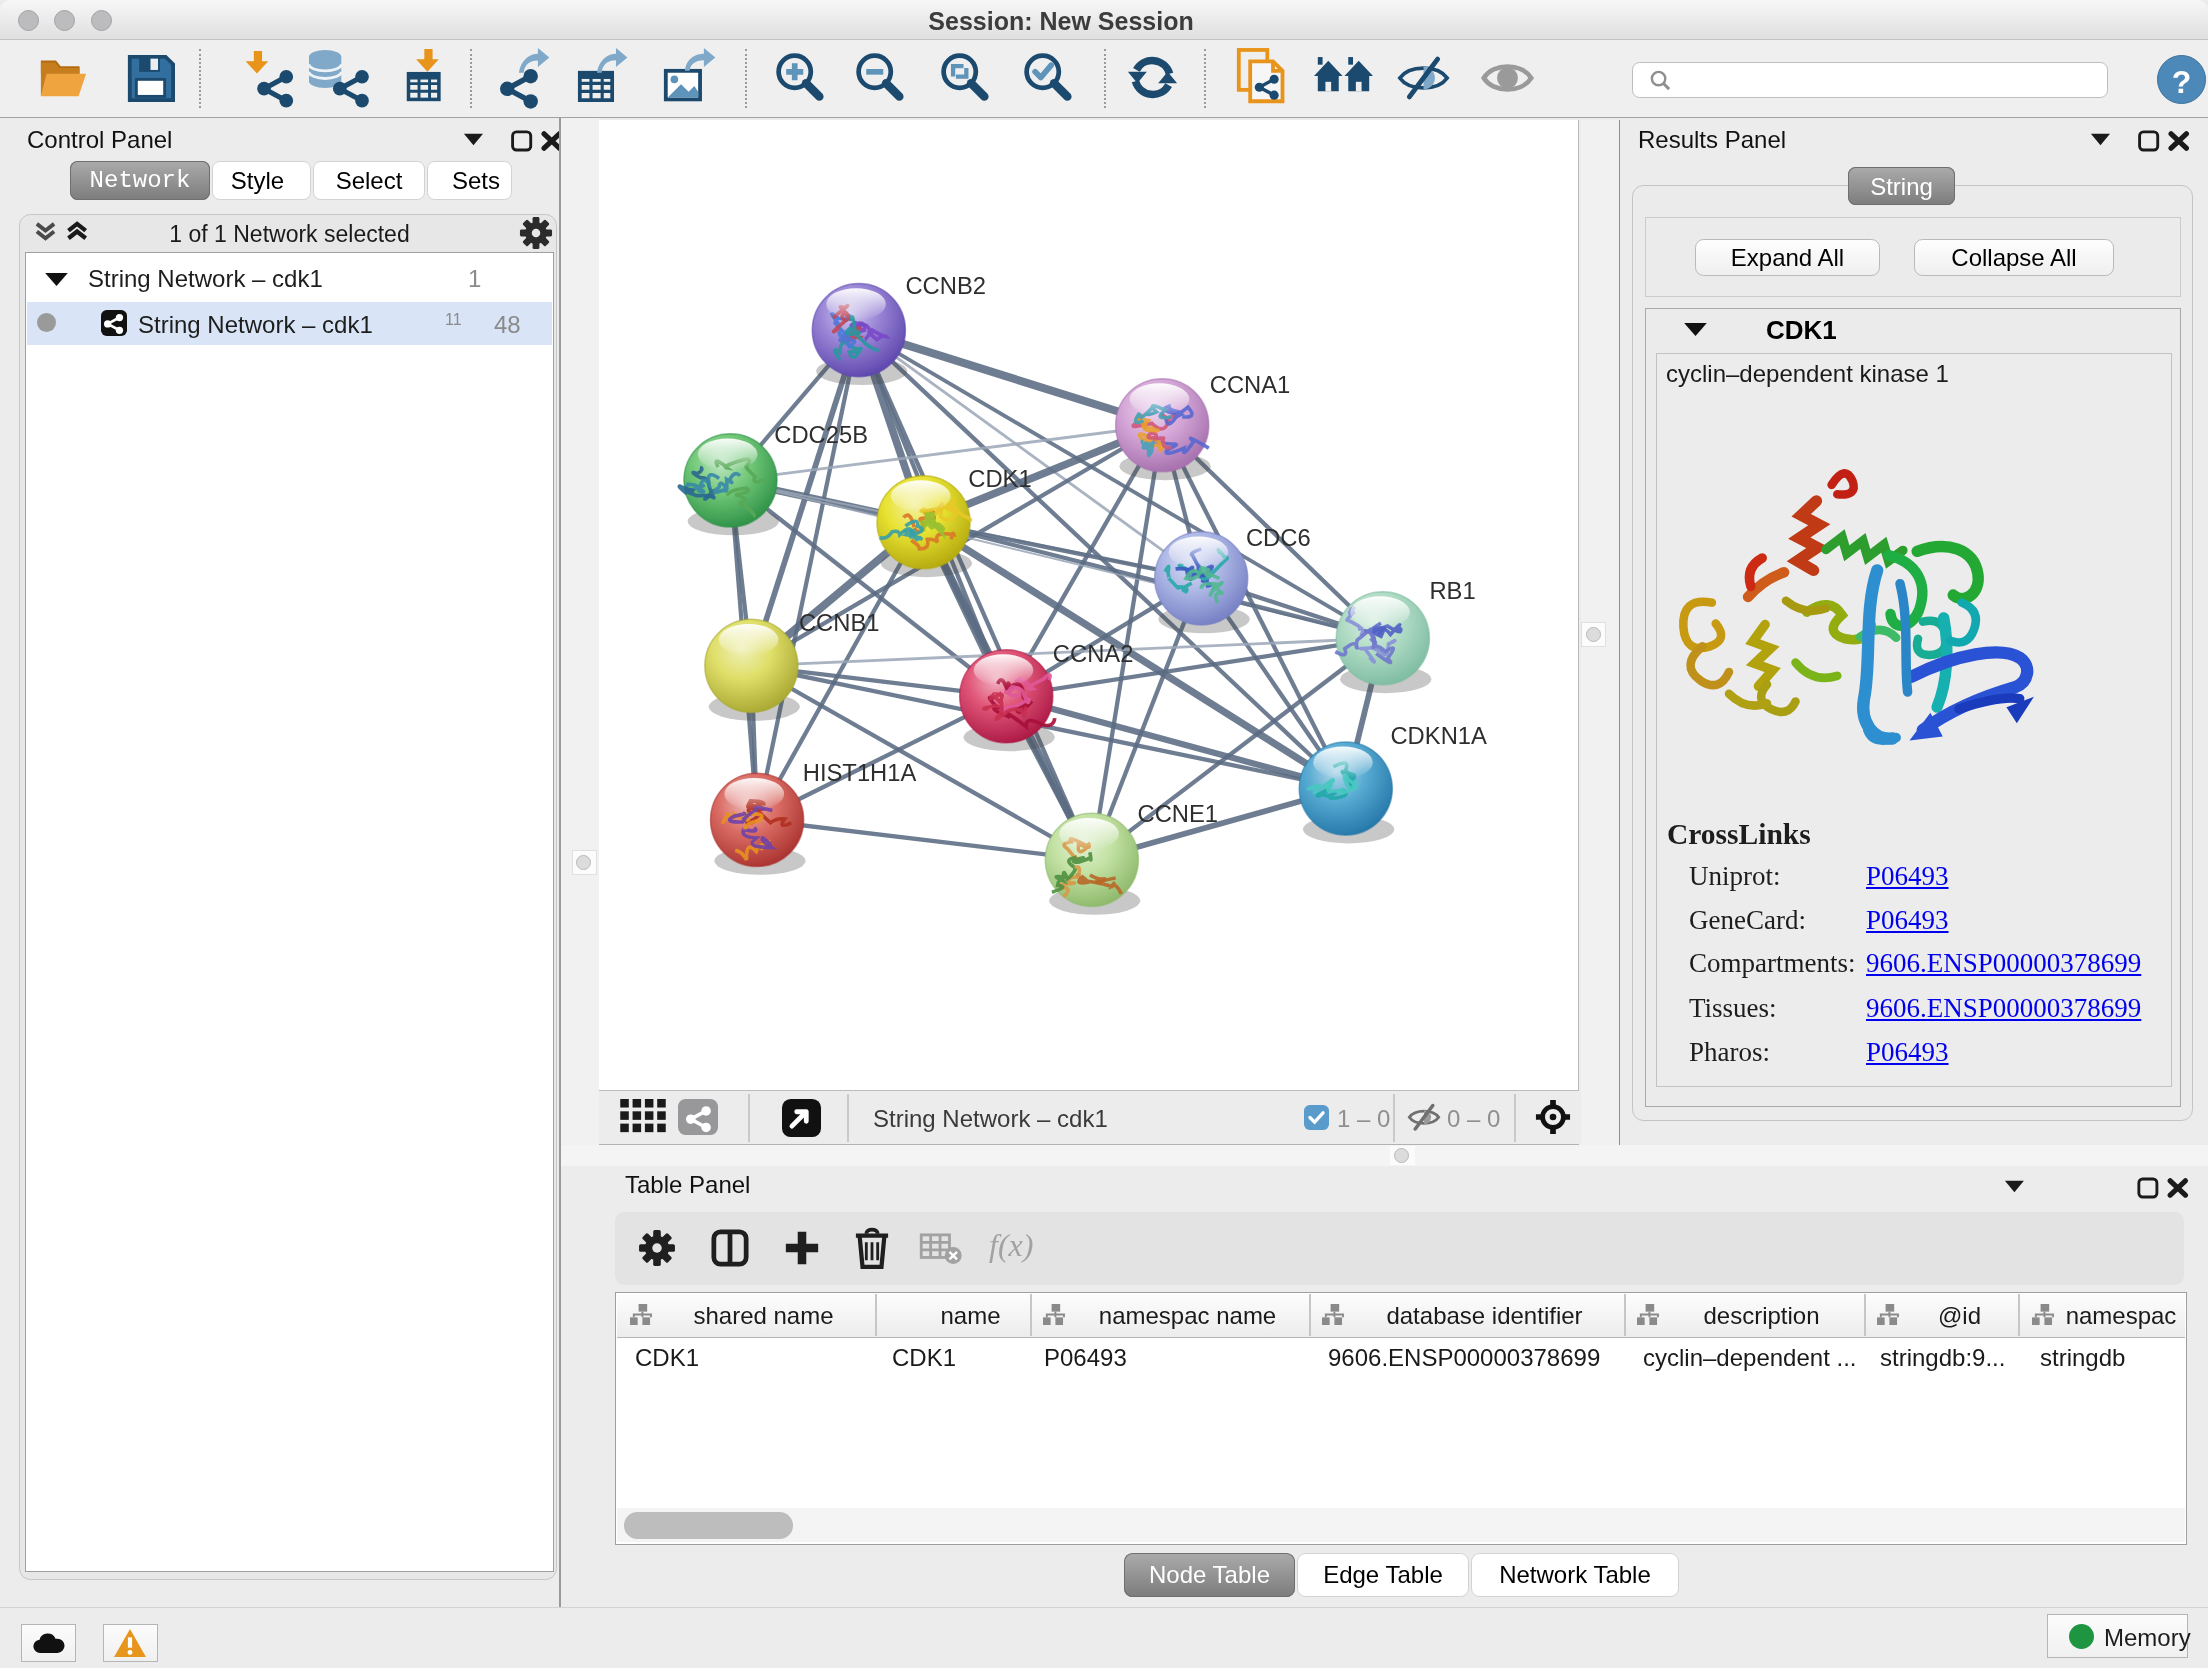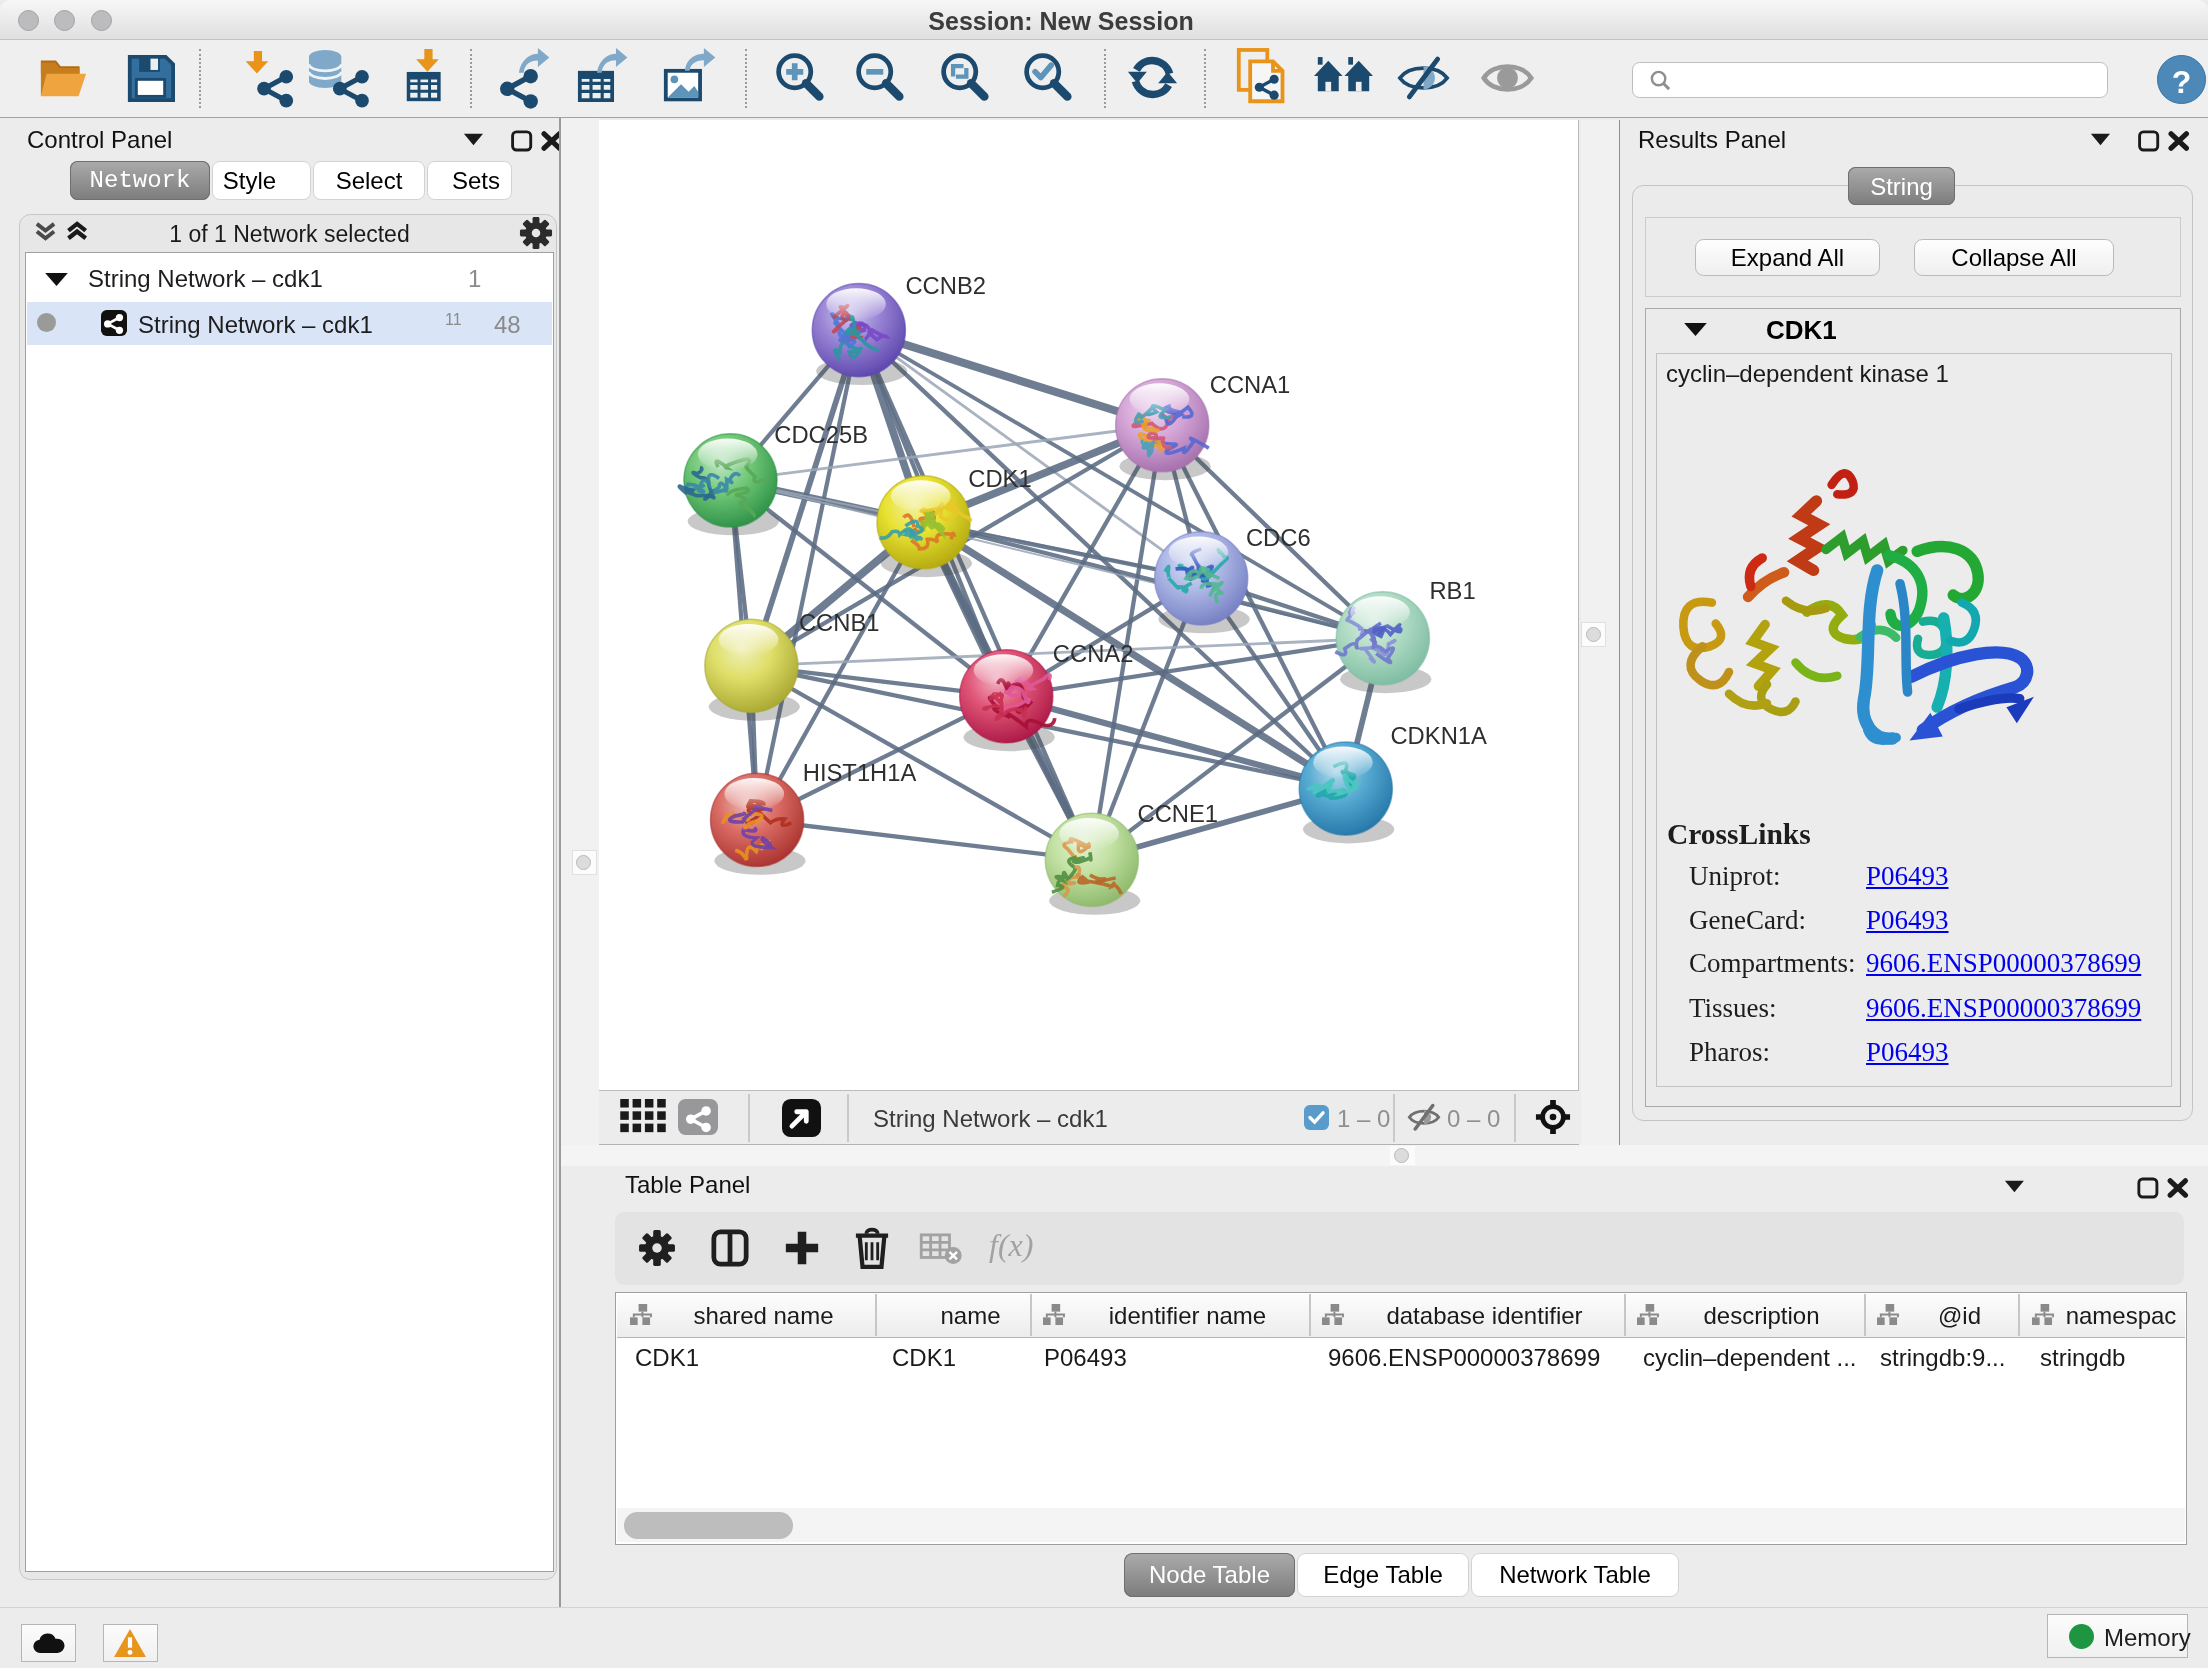--- a/index.html
+++ b/index.html
@@ -156,21 +156,21 @@
 <div class="txt" style="left:27px;top:126px;font-size:24px;color:#111;">Control Panel</div>
 <svg style="left:462px;top:130px" width="105" height="21" viewBox="0 0 110 22">
 <path d="M2 4 L22 4 L12 16 z" fill="#1a1a1a"></path>
 <rect x="53" y="2" width="19" height="19" rx="4" fill="none" stroke="#1a1a1a" stroke-width="3"></rect>
 <path d="M86 4 L102 19 M102 4 L86 19" stroke="#1a1a1a" stroke-width="5.5" stroke-linecap="round"></path>
 </svg>
 
 <div class="abs" style="left:70px;top:161px;width:140px;height:39px;border-radius:7.6px;background:linear-gradient(#ababab,#7c7c7c);box-shadow:inset 0 0 0 1px #6f6f6f;"></div>
 <div class="txt" style="left:70px;top:167px;width:140px;text-align:center;font-size:24px;color:#fff;font-family:Liberation Mono, monospace;">Network</div>
 <div class="abs" style="left:212px;top:161px;width:99px;height:39px;border-radius:7.6px;background:#fff;border:1px solid #d2d2d2;"></div>
-<div class="txt" style="left:200px;top:167px;width:99px;text-align:center;font-size:24px;color:#000;">Style</div>
+<div class="txt" style="left:208px;top:167px;width:99px;text-align:center;font-size:24px;color:#000;">Style</div>
 <div class="abs" style="left:313px;top:161px;width:112px;height:39px;border-radius:7.6px;background:#fff;border:1px solid #d2d2d2;"></div>
 <div class="txt" style="left:313px;top:167px;width:112px;text-align:center;font-size:24px;color:#000;">Select</div>
 <div class="abs" style="left:427px;top:161px;width:85px;height:39px;border-radius:7.6px;background:#fff;border:1px solid #d2d2d2;"></div>
 <div class="txt" style="left:427px;top:167px;width:98px;text-align:center;font-size:24px;color:#000;">Sets</div>
 
 <div class="abs" style="left:19px;top:214px;width:538px;height:1366px;border-radius:11.4px;background:#e7e7e7;border:1.9px solid #c6c6c6;"></div>
 <svg style="left:34px;top:220px" width="67" height="25" viewBox="0 0 70 26">
 <g fill="none" stroke="#4a4a4a" stroke-width="4">
 <path d="M3 4 L12 11 L21 4 M3 12 L12 19 L21 12"></path>
 <path d="M36 11 L45 4 L54 11 M36 19 L45 12 L54 19" stroke="#1a1a1a" stroke-width="4.5"></path>
@@ -643,21 +643,21 @@
 <div class="txt" style="left:917px;top:1302px;width:107px;text-align:center;font-size:24px;color:#1a1a1a;">name</div>
 <div class="abs" style="left:1309px;top:1294px;width:1.9px;height:42px;background:#c6c6c6;"></div>
 <svg style="left:1043px;top:1304px" width="21" height="21" viewBox="0 0 22 22">
     <g fill="#8a8a8a">
       <rect x="9" y="0" width="9" height="8"></rect>
       <rect x="0" y="14" width="8" height="8"></rect>
       <rect x="13" y="14" width="8" height="8"></rect>
       <path d="M13 8 V11 M4 14 V11 H22 V14 M13 11 V14" stroke="#8a8a8a" stroke-width="2" fill="none"></path>
     </g>
   </svg>
-<div class="txt" style="left:1072px;top:1302px;width:231px;text-align:center;font-size:24px;color:#1a1a1a;">identifier name</div>
+<div class="txt" style="left:1072px;top:1302px;width:231px;text-align:center;font-size:24px;color:#1a1a1a;">namespac name</div>
 <div class="abs" style="left:1624px;top:1294px;width:1.9px;height:42px;background:#c6c6c6;"></div>
 <svg style="left:1322px;top:1304px" width="21" height="21" viewBox="0 0 22 22">
     <g fill="#8a8a8a">
       <rect x="9" y="0" width="9" height="8"></rect>
       <rect x="0" y="14" width="8" height="8"></rect>
       <rect x="13" y="14" width="8" height="8"></rect>
       <path d="M13 8 V11 M4 14 V11 H22 V14 M13 11 V14" stroke="#8a8a8a" stroke-width="2" fill="none"></path>
     </g>
   </svg>
 <div class="txt" style="left:1351px;top:1302px;width:267px;text-align:center;font-size:24px;color:#1a1a1a;">database identifier</div>

